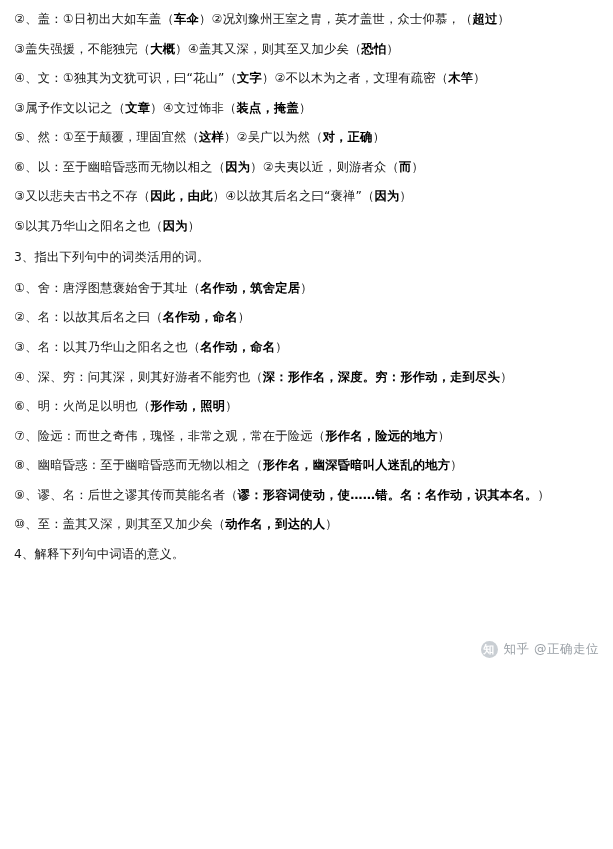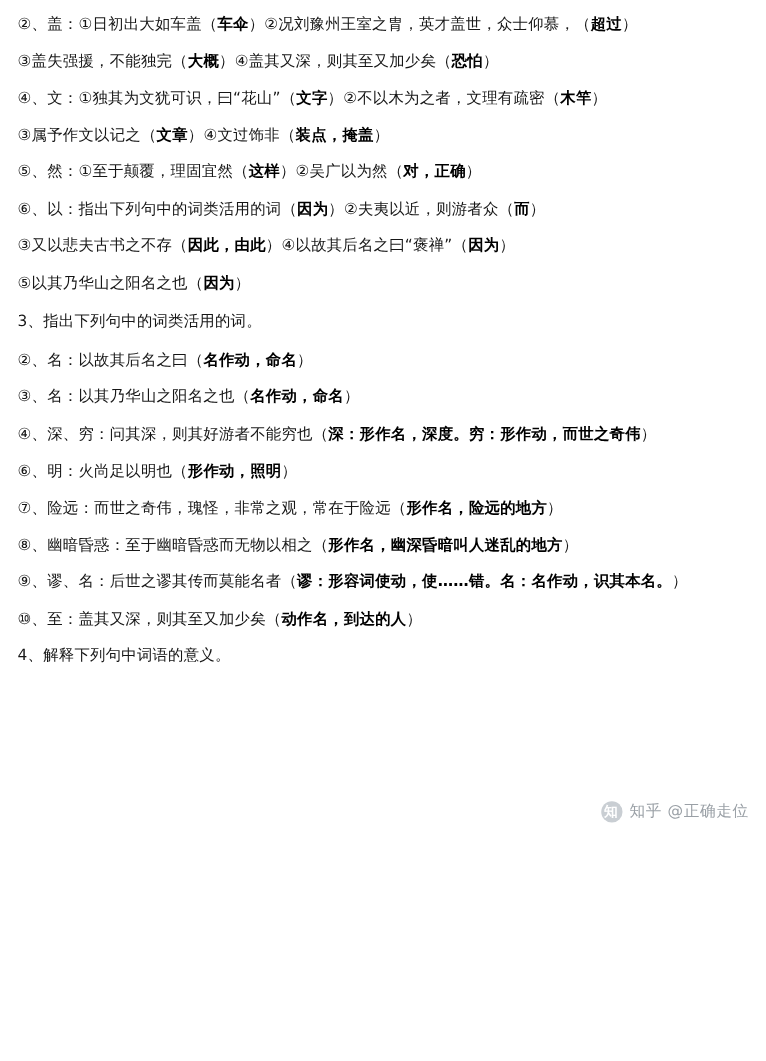--- a/index.html
+++ b/index.html
@@ -69,27 +69,28 @@
 </head>
 <body>
 
 <div class="page">
   <div id="content">
       <div class="line"><span>②、盖：①日初出大如车盖（</span><span class="b">车伞</span><span>）②况刘豫州王室之胄，英才盖世，众士仰慕，（</span><span class="b">超过</span><span>）</span></div>
       <div class="line"><span>③盖失强援，不能独完（</span><span class="b">大概</span><span>）④盖其又深，则其至又加少矣（</span><span class="b">恐怕</span><span>）</span></div>
       <div class="line"><span>④、文：①独其为文犹可识，曰“花山”（</span><span class="b">文字</span><span>）②不以木为之者，文理有疏密（</span><span class="b">木竿</span><span>）</span></div>
       <div class="line"><span>③属予作文以记之（</span><span class="b">文章</span><span>）④文过饰非（</span><span class="b">装点，掩盖</span><span>）</span></div>
       <div class="line"><span>⑤、然：①至于颠覆，理固宜然（</span><span class="b">这样</span><span>）②吴广以为然（</span><span class="b">对，正确</span><span>）</span></div>
-      <div class="line"><span>⑥、以：指出下列句中的词类活用的词（</span><span class="b">因为</span><span>）②夫夷以近，则游者众（</span><span class="b">而</span><span>）</span></div>
+      <div class="line"><span>⑥、以：至于幽暗昏惑而无物以相之（</span><span class="b">因为</span><span>）②夫夷以近，则游者众（</span><span class="b">而</span><span>）</span></div>
       <div class="line"><span>③又以悲夫古书之不存（</span><span class="b">因此，由此</span><span>）④以故其后名之曰“褒禅”（</span><span class="b">因为</span><span>）</span></div>
       <div class="line"><span>⑤以其乃华山之阳名之也（</span><span class="b">因为</span><span>）</span></div>
       <div class="section-head gap-top"><span>3、指出下列句中的词类活用的词。</span></div>
+      <div class="line"><span>①、舍：唐浮图慧褒始舍于其址（</span><span class="b">名作动，筑舍定居</span><span>）</span></div>
       <div class="line"><span>②、名：以故其后名之曰（</span><span class="b">名作动，命名</span><span>）</span></div>
       <div class="line"><span>③、名：以其乃华山之阳名之也（</span><span class="b">名作动，命名</span><span>）</span></div>
-      <div class="line"><span>④、深、穷：问其深，则其好游者不能穷也（</span><span class="b">深：形作名，深度。穷：形作动，而世之奇伟</span><span>）</span></div>
+      <div class="line"><span>④、深、穷：问其深，则其好游者不能穷也（</span><span class="b">深：形作名，深度。穷：形作动，走到尽头</span><span>）</span></div>
       <div class="line"><span>⑥、明：火尚足以明也（</span><span class="b">形作动，照明</span><span>）</span></div>
       <div class="line"><span>⑦、险远：而世之奇伟，瑰怪，非常之观，常在于险远（</span><span class="b">形作名，险远的地方</span><span>）</span></div>
       <div class="line"><span>⑧、幽暗昏惑：至于幽暗昏惑而无物以相之（</span><span class="b">形作名，幽深昏暗叫人迷乱的地方</span><span>）</span></div>
       <div class="line"><span>⑨、谬、名：后世之谬其传而莫能名者（</span><span class="b">谬：形容词使动，使……错。名：名作动，识其本名。</span><span>）</span></div>
       <div class="line"><span>⑩、至：盖其又深，则其至又加少矣（</span><span class="b">动作名，到达的人</span><span>）</span></div>
       <div class="section-head"><span>4、解释下列句中词语的意义。</span></div>
     </div>
 
   <div class="watermark">
     <span class="wm-logo">知</span>

